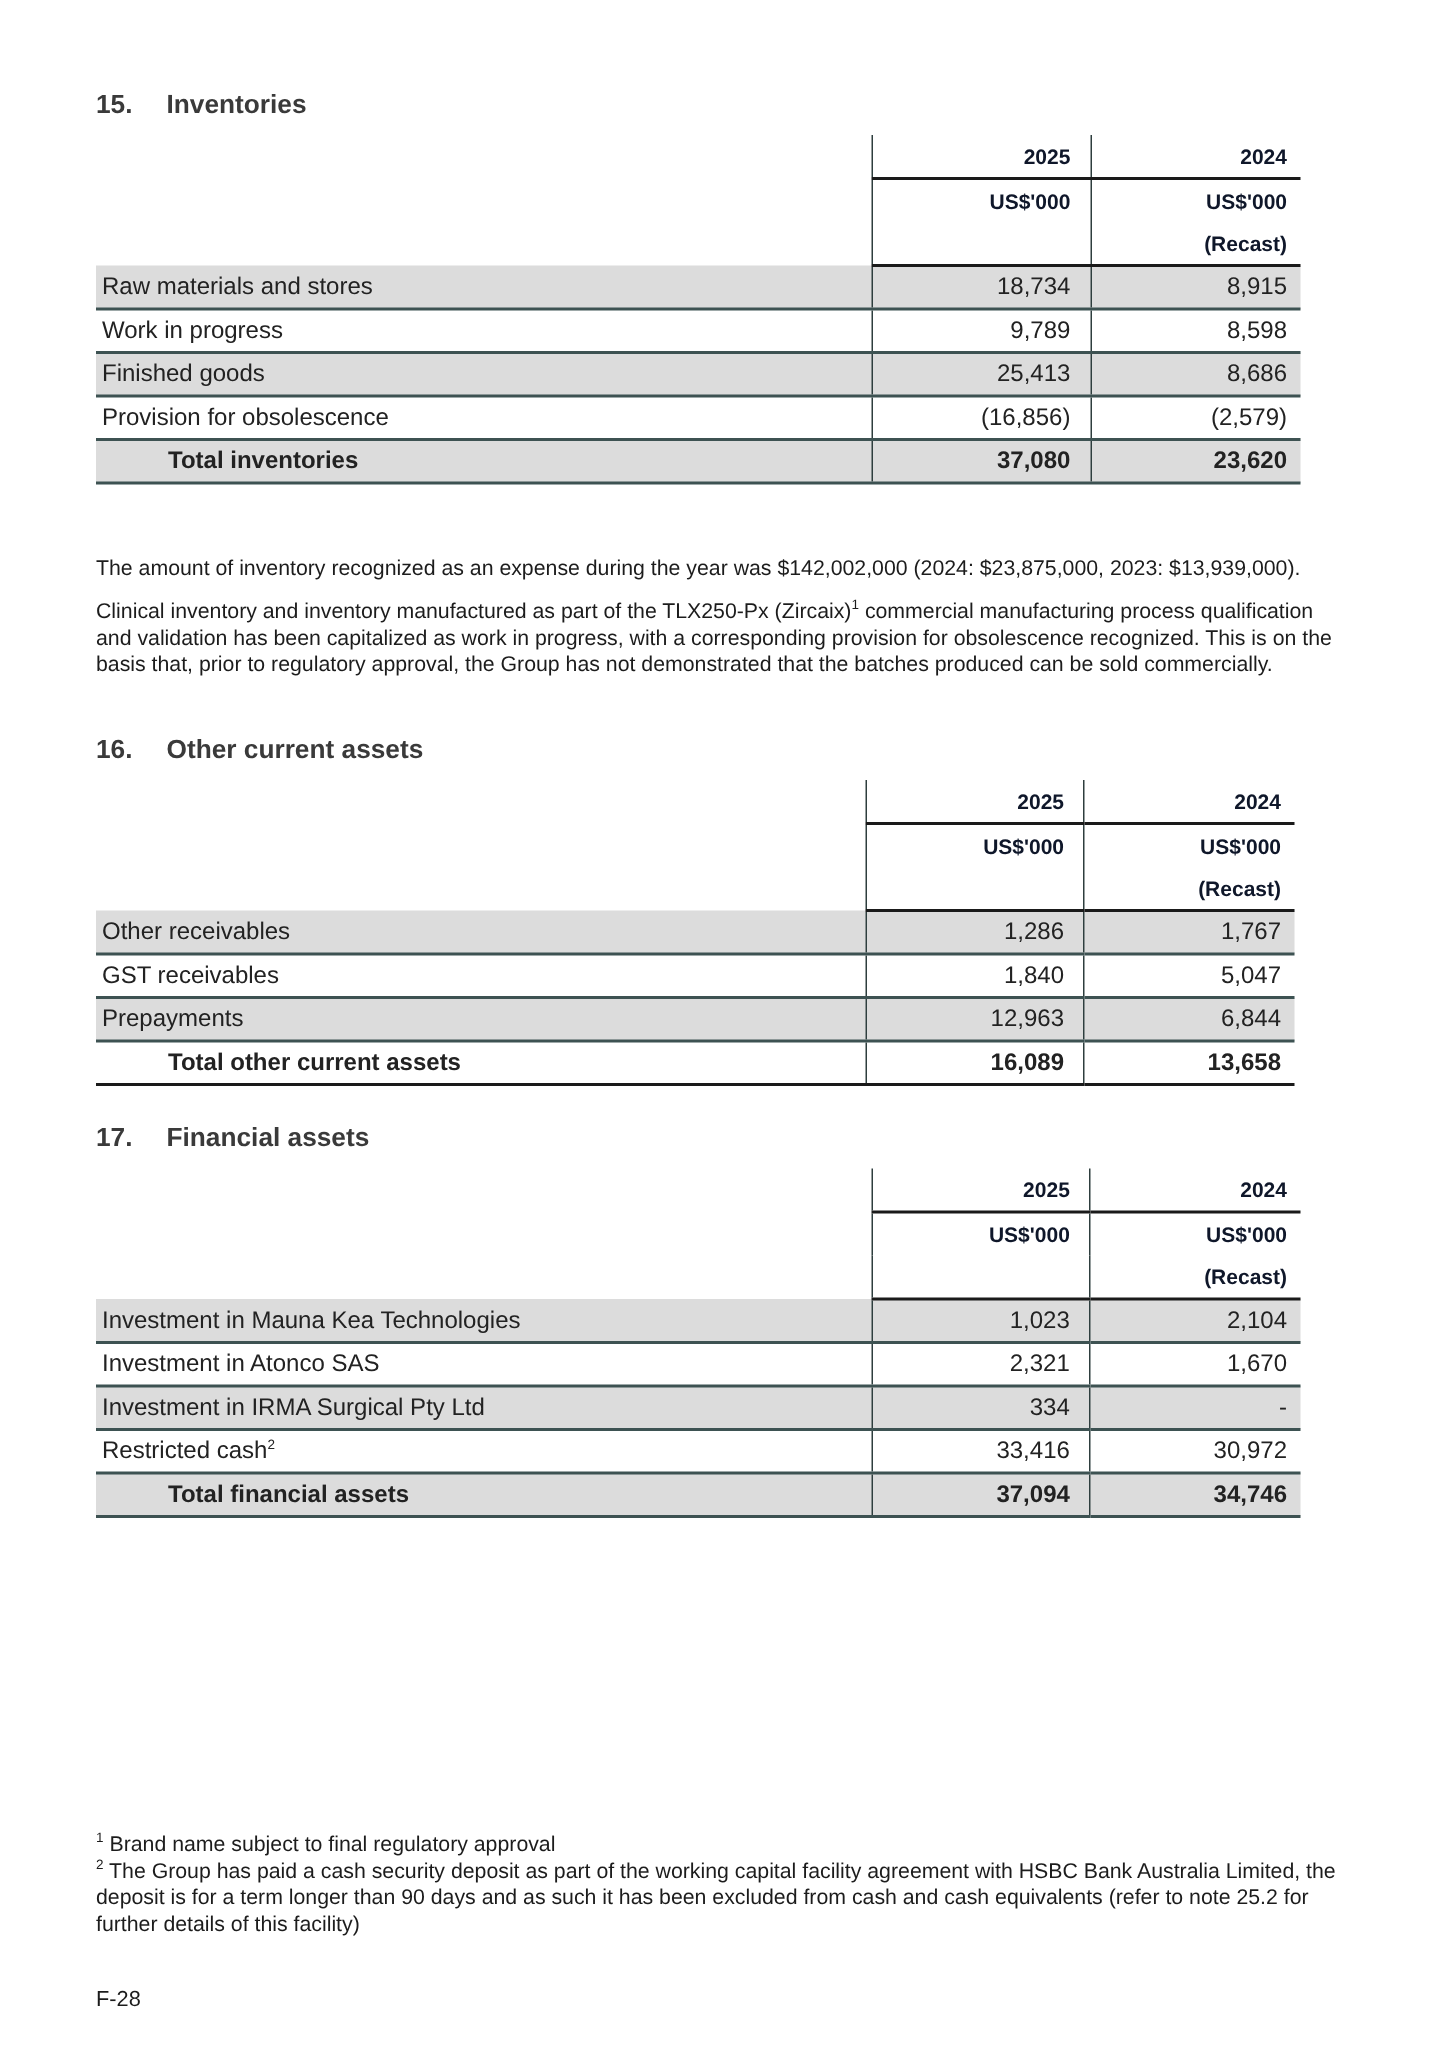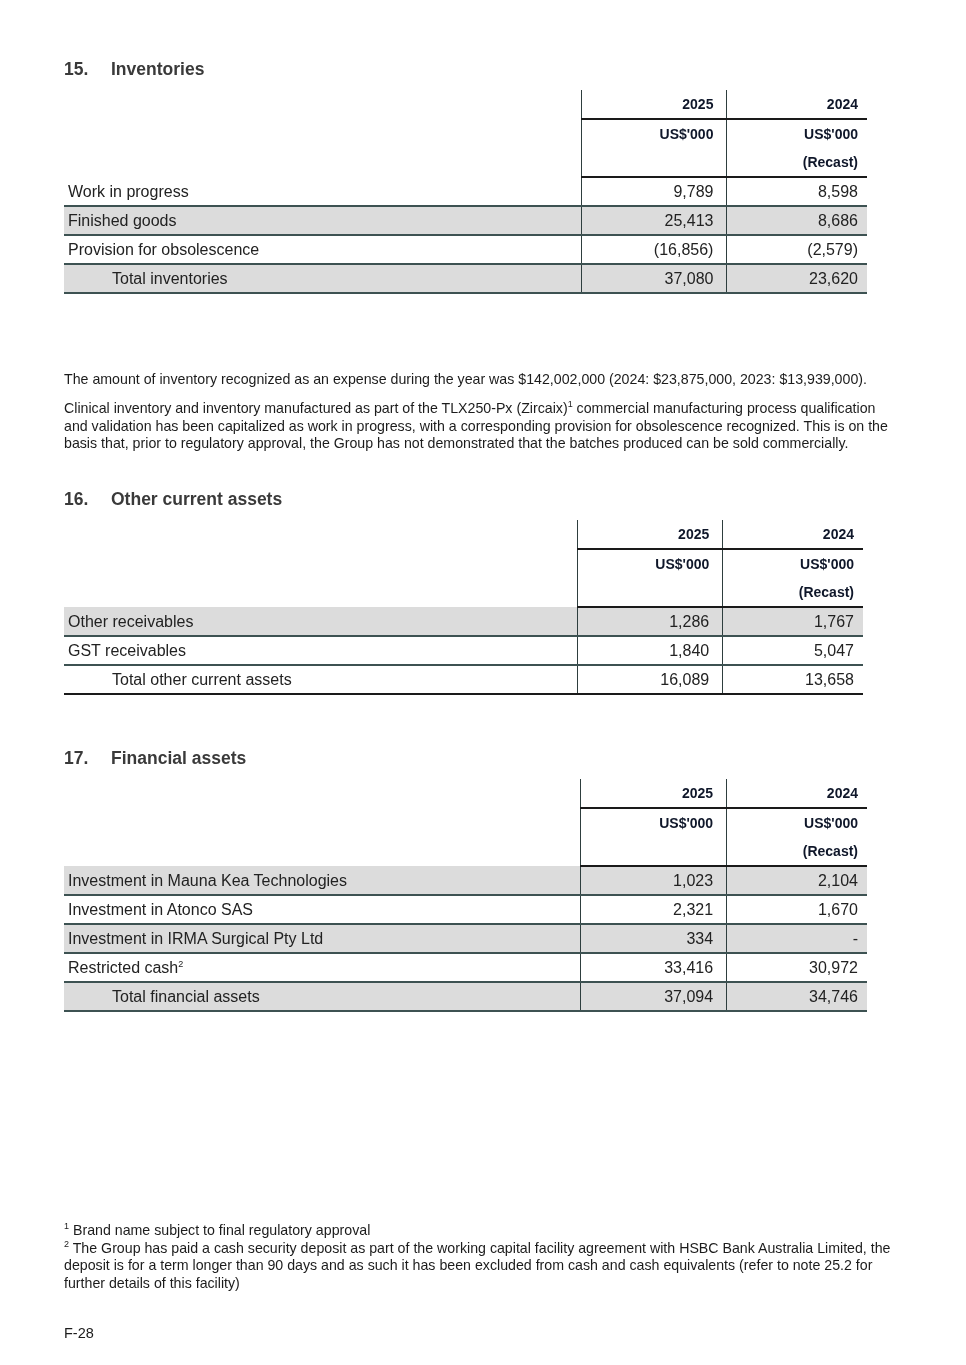--- a/index.html
+++ b/index.html
@@ -23,21 +23,21 @@
   .fin-table td { padding: 0 13px 0 4px; height: 27px; line-height: 27px; }
   .fin-table td.lbl { width: 574px; padding-left: 4px; }
   .fin-table td.val { width: 94px; text-align: right; padding-right: 13px; border-left: 1.5px solid #2e3e3e; }
   .fin-table td.val2 { width: 93px; text-align: right; padding-right: 9px; border-left: 1.5px solid #2e3e3e; }
   .fin-table tr.hdr td { color: #0f172a; font-weight: bold; font-size: 14px; height: 28px; line-height: 28px; }
   .fin-table tr.hdr td.lbl { border: none; }
   .fin-table tr.hdr1 td.val, .fin-table tr.hdr1 td.val2 { border-bottom: 2px solid #1a1a1a; }
   .fin-table tr.hdr-last td { border-bottom: 2px solid #1a1a1a; }
   .fin-table tr.row td { border-bottom: 2px solid #3d5252; }
   .fin-table tr.shade td { background: #dcdcdc; }
-  .fin-table tr.total td { font-weight: normal; padding-left: 48px; }
+  .fin-table tr.total td { font-weight: bold; padding-left: 48px; }
   .para {
     position: absolute; left: 0; width: 830px;
     font-size: 14.2px; line-height: 17.5px; color: #1c1c1c;
   }
   sup { font-size: 9px; vertical-align: super; line-height: 0; }
   .footnotes { position: absolute; left: 0; top: 1222px; width: 830px; font-size: 14.2px; line-height: 17.5px; color: #1c1c1c; }
   .page-num { position: absolute; left: 0; top: 1325px; font-size: 14.5px; color: #1c1c1c; }
 </style>
 </head>
 <body>
@@ -58,20 +58,25 @@
     <tr class="hdr">
       <td class="lbl"></td>
       <td class="val">US$'000</td>
       <td class="val2">US$'000</td>
     </tr>
     <tr class="hdr hdr-last">
       <td class="lbl"></td>
       <td class="val"></td>
       <td class="val2">(Recast)</td>
     </tr>
+    <tr class="row shade">
+      <td class="lbl">Raw materials and stores</td>
+      <td class="val">18,734</td>
+      <td class="val2">8,915</td>
+    </tr>
     <tr class="row">
       <td class="lbl">Work in progress</td>
       <td class="val">9,789</td>
       <td class="val2">8,598</td>
     </tr>
     <tr class="row shade">
       <td class="lbl">Finished goods</td>
       <td class="val">25,413</td>
       <td class="val2">8,686</td>
     </tr>
@@ -115,20 +120,25 @@
     <tr class="row shade">
       <td class="lbl">Other receivables</td>
       <td class="val">1,286</td>
       <td class="val2">1,767</td>
     </tr>
     <tr class="row">
       <td class="lbl">GST receivables</td>
       <td class="val">1,840</td>
       <td class="val2">5,047</td>
     </tr>
+    <tr class="row shade">
+      <td class="lbl">Prepayments</td>
+      <td class="val">12,963</td>
+      <td class="val2">6,844</td>
+    </tr>
     <tr class="row total">
       <td class="lbl" style="border-bottom-color:#1a1a1a;">Total other current assets</td>
       <td class="val" style="border-bottom-color:#1a1a1a;">16,089</td>
       <td class="val2" style="border-bottom-color:#1a1a1a;">13,658</td>
     </tr>
   </tbody>
     </table>
 
   <div class="section-title" style="top:748px;">
     <span class="num">17.</span>

